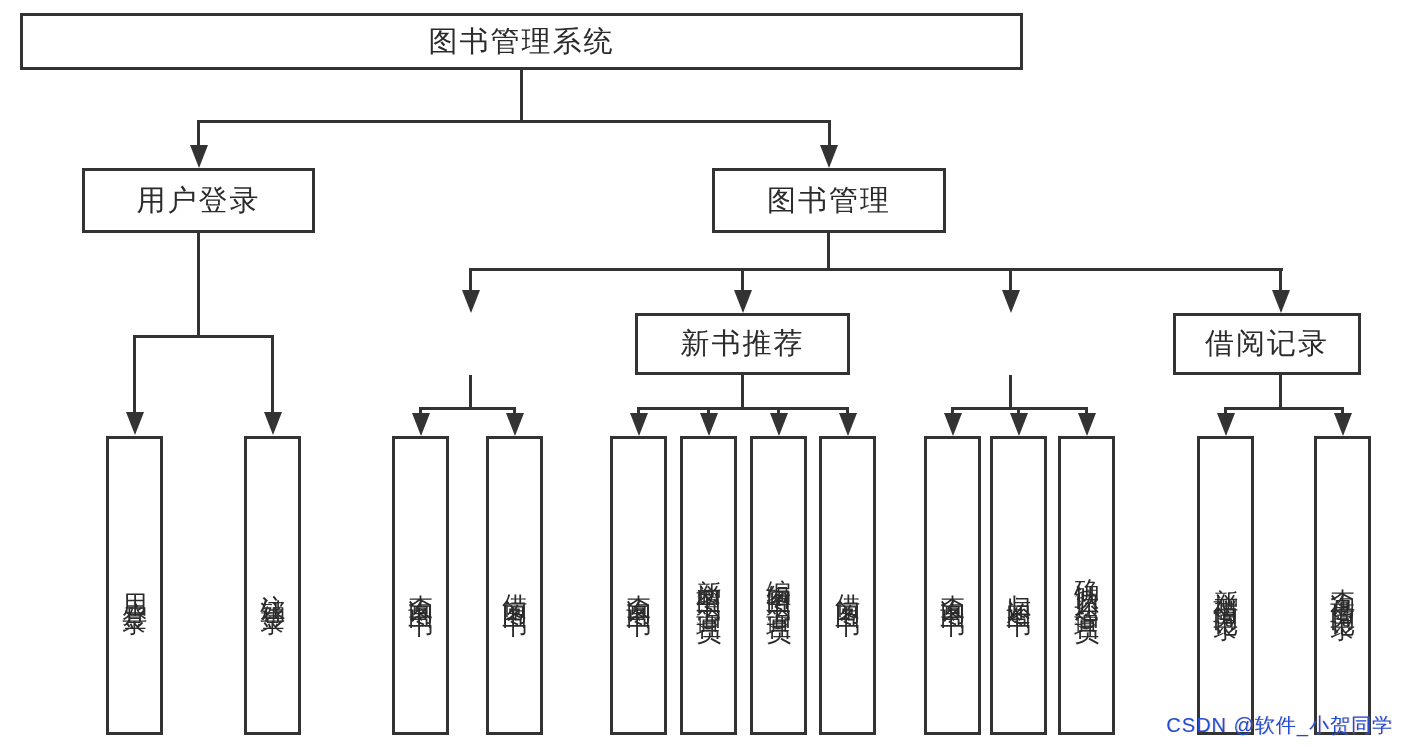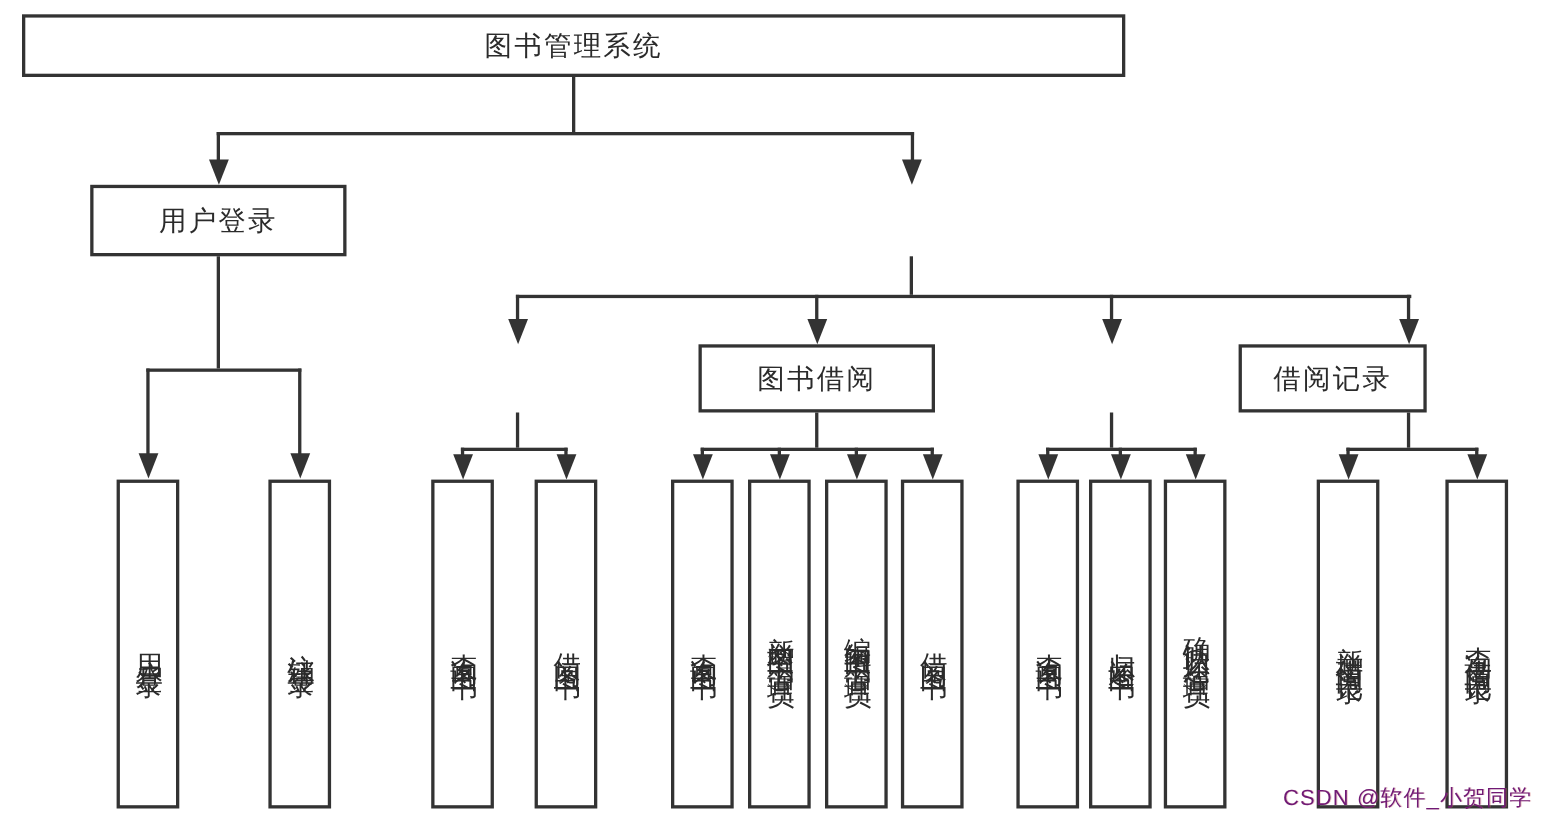--- a/index.html
+++ b/index.html
@@ -13,63 +13,66 @@
   .node{
     position:absolute;
     background:#ffffff;
     border:3px solid #333333;
     box-sizing:border-box;
     display:flex;
     align-items:center;
     justify-content:center;
     color:#2b2b2b;
   }
-  .h-label{font-size:25px;letter-spacing:2px;white-space:nowrap;}
+  .h-label{font-size:29px;letter-spacing:2px;white-space:nowrap;}
   .leaf .v-label{
     writing-mode:vertical-rl;
     font-size:25px;
     letter-spacing:6px;
     line-height:1.1;
     white-space:nowrap;
   }
   .vline{position:absolute;width:3px;background:#333333;}
   .hline{position:absolute;height:3px;background:#333333;}
   .arrow{
     position:absolute;width:0;height:0;
     border-left:9px solid transparent;
     border-right:9px solid transparent;
     border-top:23px solid #333333;
   }
   .watermark{
     position:absolute;
     right:12px;bottom:8px;
     font-size:20px;
-    color:#701a75;
+    color:#1d4ed8;
     letter-spacing:1px;
     text-shadow:1px 0 0 rgba(205,110,110,0.35);
     white-space:nowrap;
   }
 </style>
 </head>
 <body>
 
 <div id="canvas">
 
   <div class="node" style="left:20px;top:13px;width:1003px;height:57px">
     <span class="h-label">图书管理系统</span>
   </div>
 
   <div class="node" style="left:82px;top:168px;width:233px;height:65px">
     <span class="h-label">用户登录</span>
   </div>
+  <div class="node" style="left:712px;top:168px;width:234px;height:65px">
+    <span class="h-label">图书管理</span>
+  </div>
 
   <div class="node" style="left:635px;top:313px;width:215px;height:62px">
-    <span class="h-label">图书借阅</span>
+    <span class="h-label">新书推荐</span>
   </div>
-  <div class="node" style="left:1126px;top:313px;width:171px;height:62px">
+  <div class="node" style="left:1173px;top:313px;width:188px;height:62px">
     <span class="h-label">借阅记录</span>
   </div>
 
   <div class="node leaf" style="left:106px;top:436px;width:57px;height:299px">
     <span class="v-label">用户登录</span>
   </div>
   <div class="node leaf" style="left:244px;top:436px;width:57px;height:299px">
     <span class="v-label">注销登录</span>
   </div>
 

